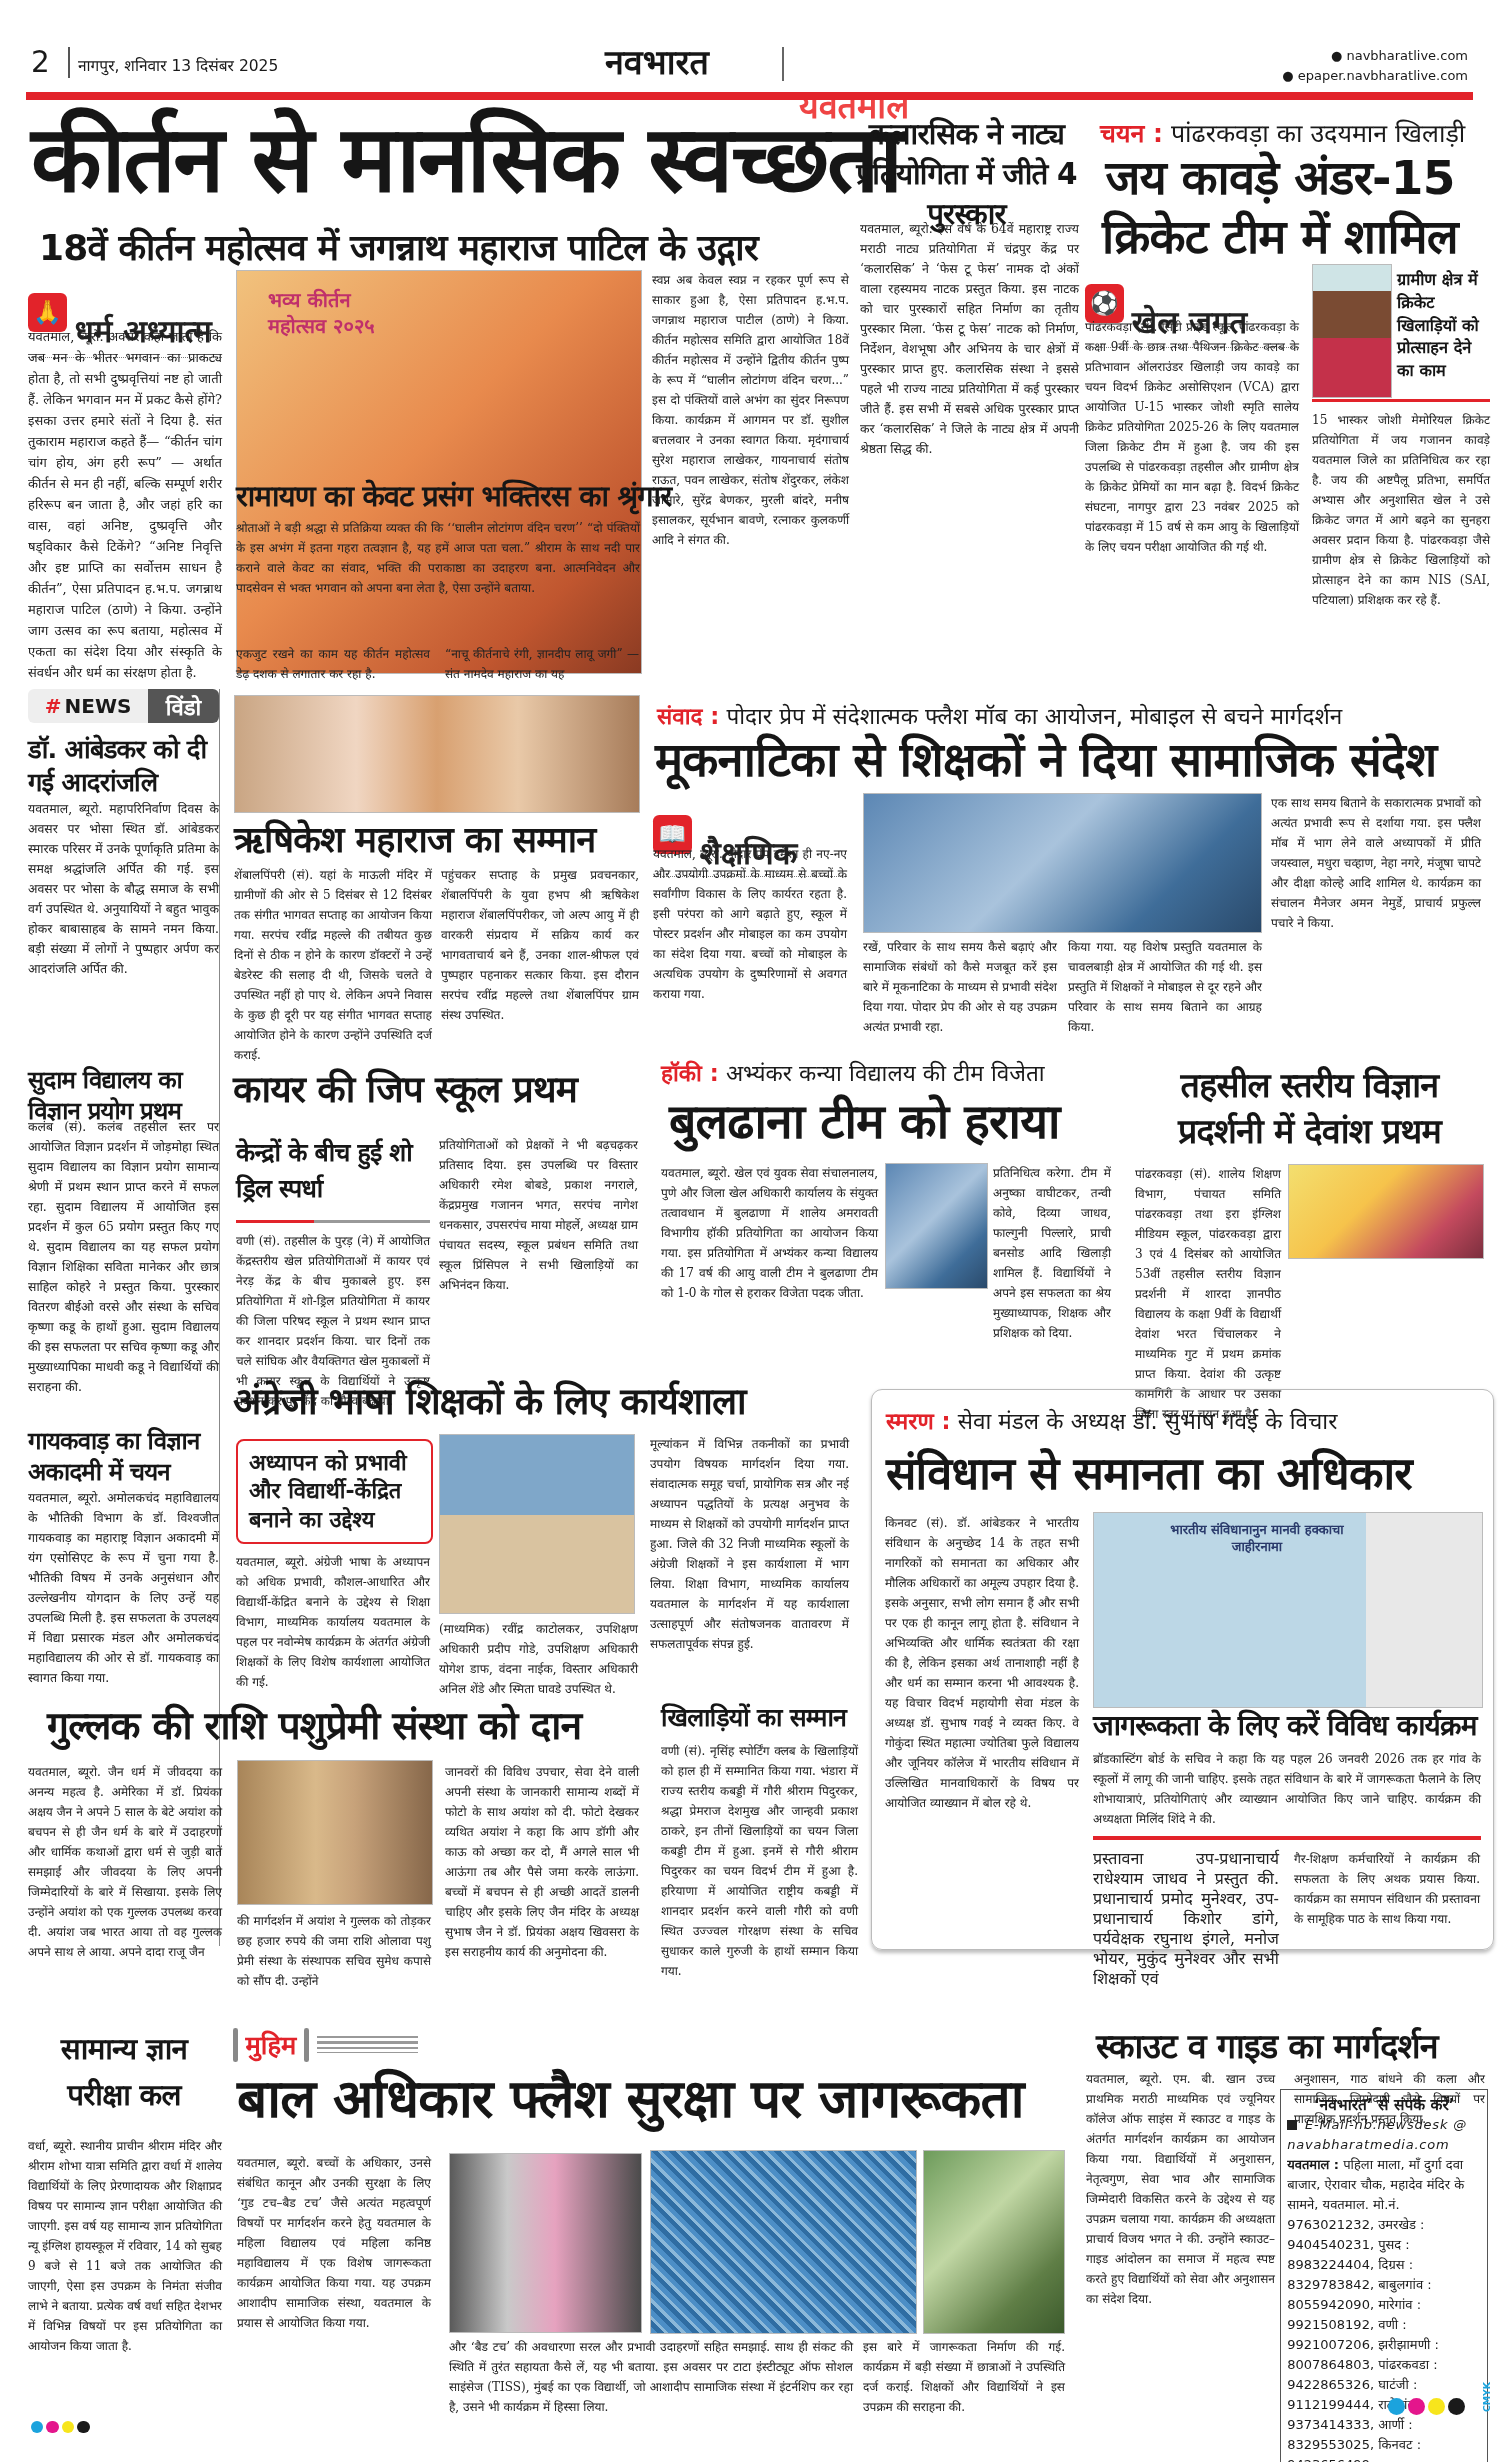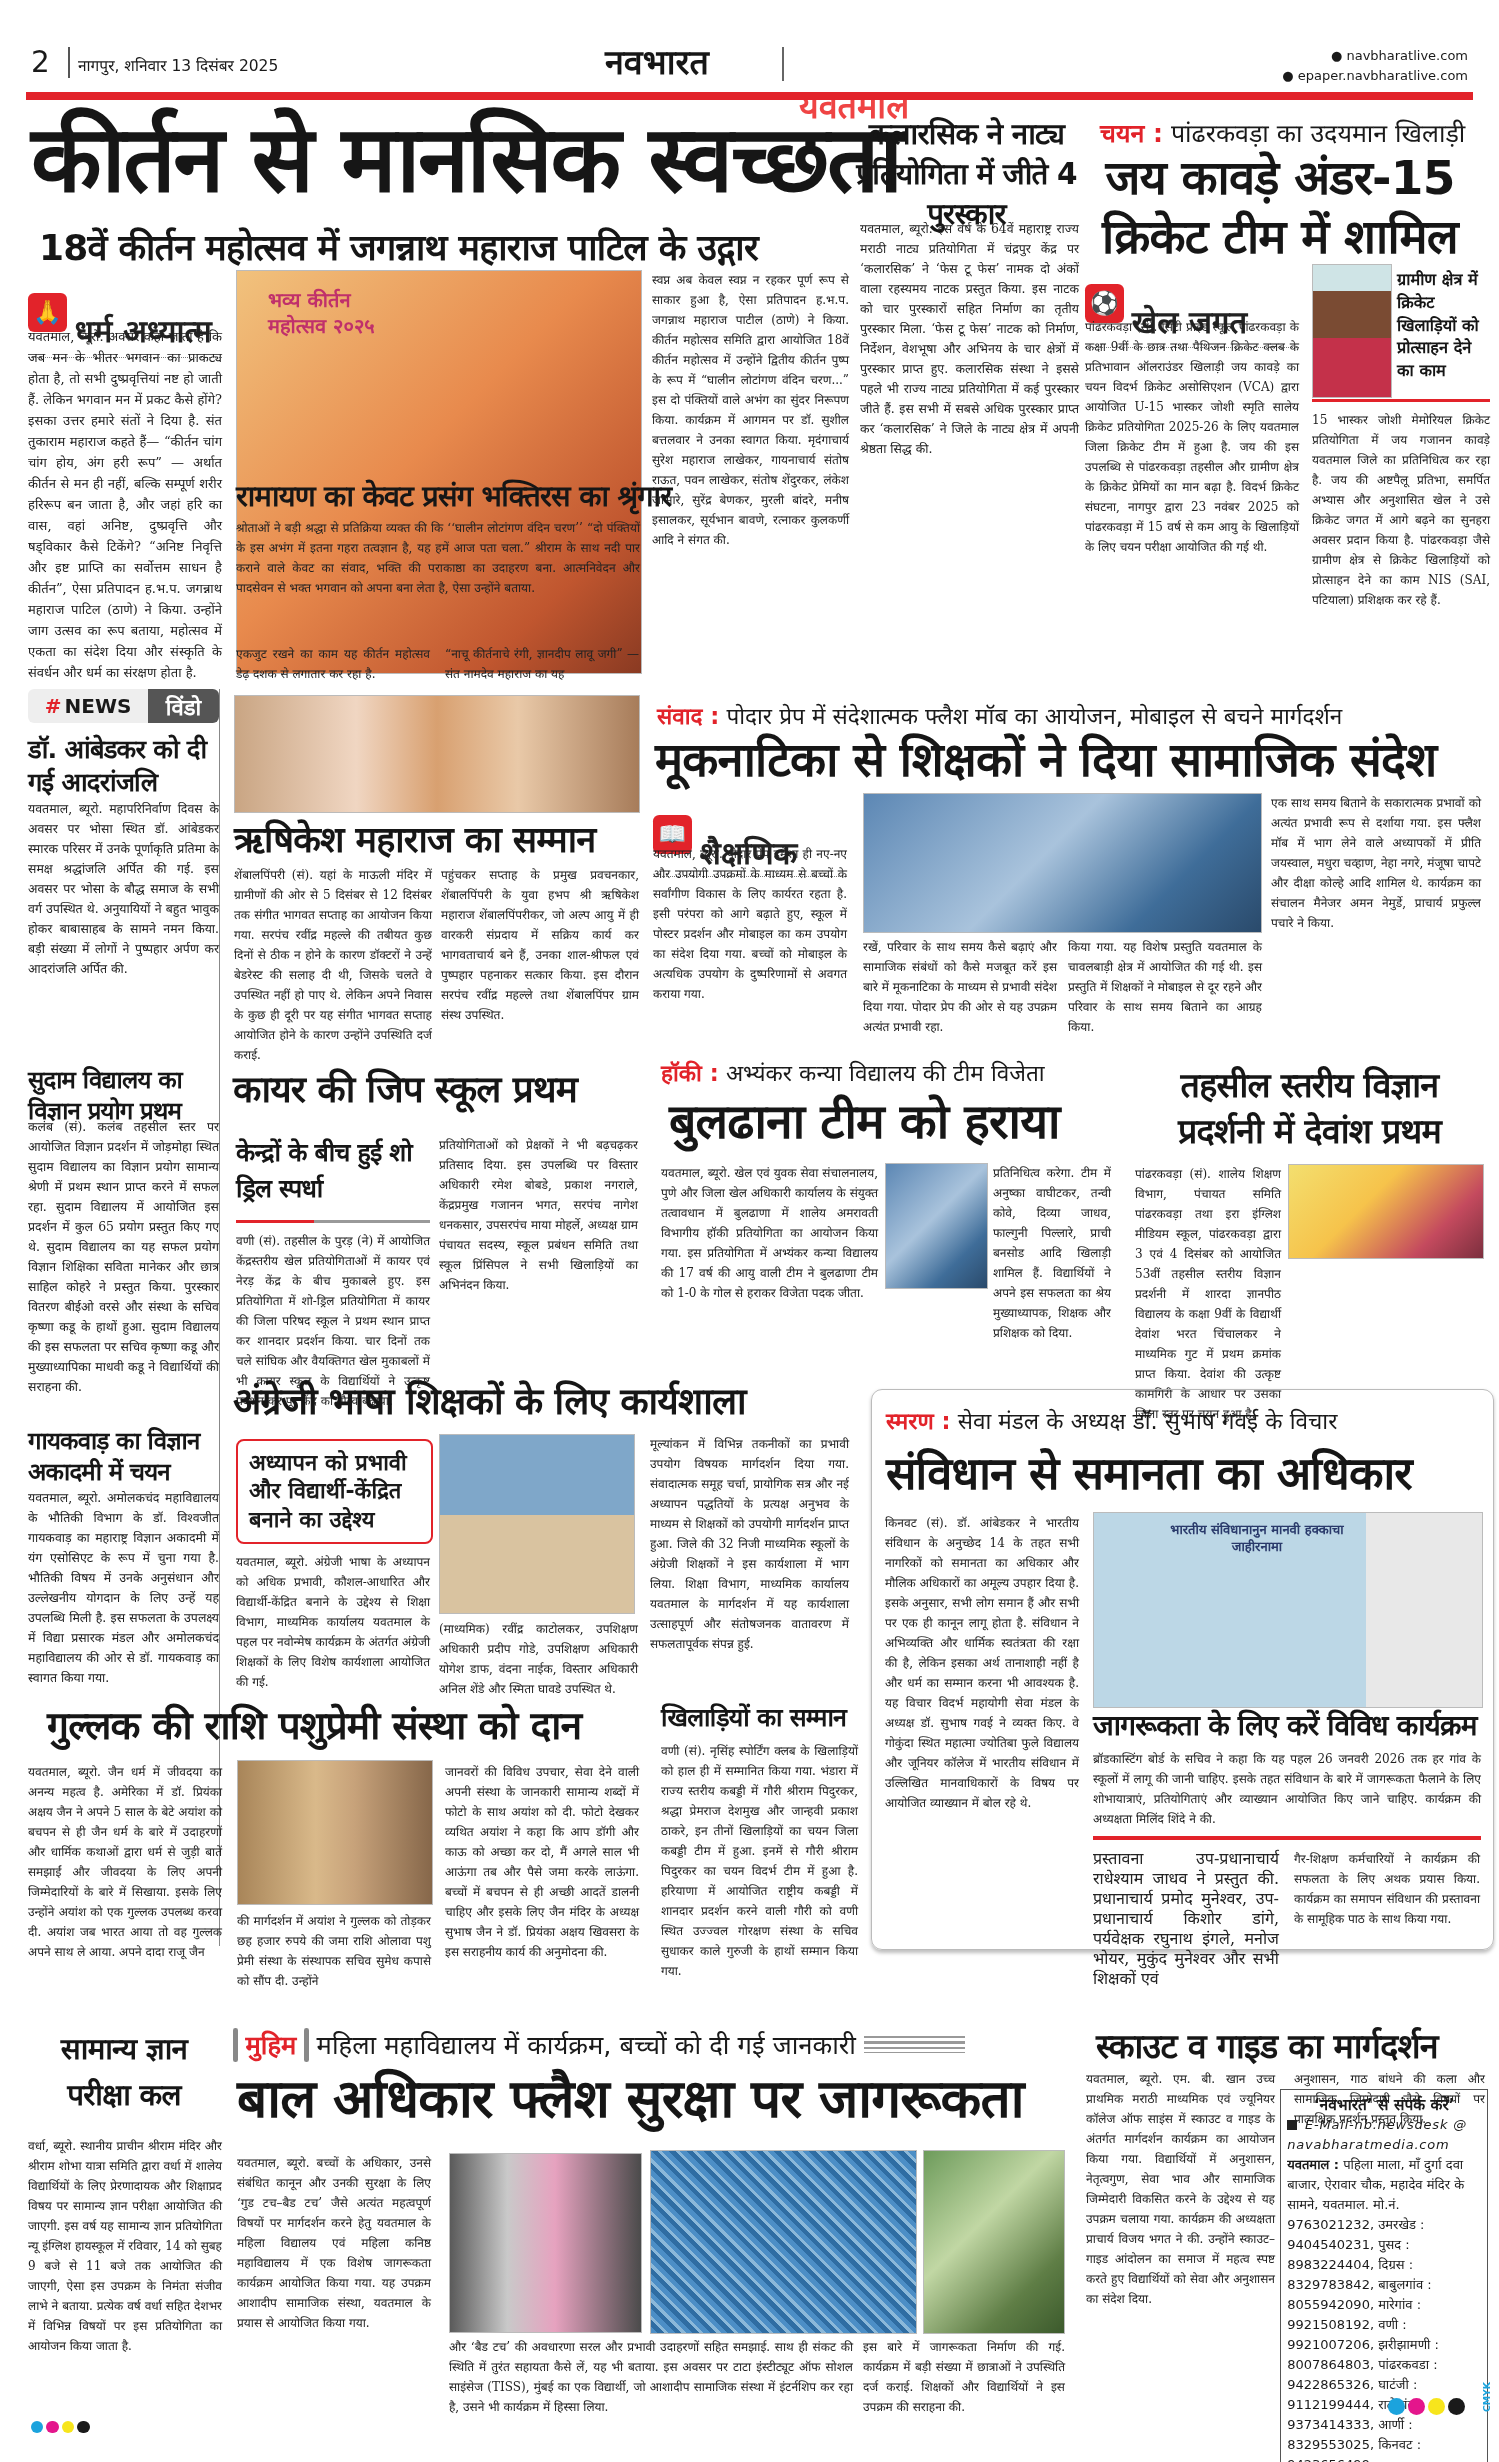--- a/index.html
+++ b/index.html
@@ -170,21 +170,20 @@
 <div class="abs hl" style="left:661px;top:1704px;font-size:25px;">खिलाड़ियों का सम्मान</div>
 <div class="abs body-txt" style="left:661px;top:1741px;width:197px;font-size:12px;line-height:20px;">वणी (सं). नृसिंह स्पोर्टिंग क्लब के खिलाड़ियों को हाल ही में सम्मानित किया गया. भंडारा में राज्य स्तरीय कबड्डी में गौरी श्रीराम पिदुरकर, श्रद्धा प्रेमराज देशमुख और जान्हवी प्रकाश ठाकरे, इन तीनों खिलाड़ियों का चयन जिला कबड्डी टीम में हुआ. इनमें से गौरी श्रीराम पिदुरकर का चयन विदर्भ टीम में हुआ है. हरियाणा में आयोजित राष्ट्रीय कबड्डी में शानदार प्रदर्शन करने वाली गौरी को वणी स्थित उज्ज्वल गोरक्षण संस्था के सचिव सुधाकर काले गुरुजी के हाथों सम्मान किया गया.</div>
 
 <div class="abs hl" style="left:31px;top:2027px;width:186px;font-size:29.5px;text-align:center;line-height:1.55;">सामान्य ज्ञान परीक्षा कल</div>
 <div class="abs body-txt" style="left:28px;top:2136px;width:194px;font-size:12px;line-height:20px;">वर्धा, ब्यूरो. स्थानीय प्राचीन श्रीराम मंदिर और श्रीराम शोभा यात्रा समिति द्वारा वर्धा में शालेय विद्यार्थियों के लिए प्रेरणादायक और शिक्षाप्रद विषय पर सामान्य ज्ञान परीक्षा आयोजित की जाएगी. इस वर्ष यह सामान्य ज्ञान प्रतियोगिता न्यू इंग्लिश हायस्कूल में रविवार, 14 को सुबह 9 बजे से 11 बजे तक आयोजित की जाएगी, ऐसा इस उपक्रम के निमंता संजीव लाभे ने बताया. प्रत्येक वर्ष वर्धा सहित देशभर में विभिन्न विषयों पर इस प्रतियोगिता का आयोजन किया जाता है.</div>
 
 <div class="abs" style="left:233px;top:2027px;display:flex;align-items:center;gap:7.8px;font-size:25.6px;">
   <span style="width:4.7px;height:34px;background:#888;border-radius:2.3px;display:inline-block;"></span>
   <span class="kicker">मुहिम</span>
   <span style="width:4.7px;height:34px;background:#888;border-radius:2.3px;display:inline-block;"></span>
-  <span>महिला महाविद्यालय में कार्यक्रम, बच्चों को दी गई जानकारी</span>
   <span style="display:inline-block;width:101px;height:17px;background:repeating-linear-gradient(180deg,#999 0 2.3px,transparent 2.3px 5.4px);"></span>
 </div>
 <div class="abs hl" style="left:237px;top:2069px;font-size:53px;">बाल अधिकार फ्लैश सुरक्षा पर जागरूकता</div>
 <div class="abs body-txt" style="left:237px;top:2153px;width:194px;font-size:12px;line-height:20px;">यवतमाल, ब्यूरो. बच्चों के अधिकार, उनसे संबंधित कानून और उनकी सुरक्षा के लिए ‘गुड टच–बैड टच’ जैसे अत्यंत महत्वपूर्ण विषयों पर मार्गदर्शन करने हेतु यवतमाल के महिला विद्यालय एवं महिला कनिष्ठ महाविद्यालय में एक विशेष जागरूकता कार्यक्रम आयोजित किया गया. यह उपक्रम आशादीप सामाजिक संस्था, यवतमाल के प्रयास से आयोजित किया गया.</div>
 <div class="abs photo" style="left:449px;top:2153px;width:191px;height:178px;background:linear-gradient(90deg,#5a5a5a,#c9c9c9 30%,#e6a2bf 55%,#4b4b4b);"></div>
 <div class="abs photo crowd" style="left:650px;top:2150px;width:265px;height:182px;"></div>
 <div class="abs photo green" style="left:923px;top:2150px;width:140px;height:182px;"></div>
 <div class="abs body-txt" style="left:449px;top:2337px;width:404px;font-size:12px;line-height:20px;">और ‘बैड टच’ की अवधारणा सरल और प्रभावी उदाहरणों सहित समझाई. साथ ही संकट की स्थिति में तुरंत सहायता कैसे लें, यह भी बताया. इस अवसर पर टाटा इंस्टीट्यूट ऑफ सोशल साइंसेज (TISS), मुंबई का एक विद्यार्थी, जो आशादीप सामाजिक संस्था में इंटर्नशिप कर रहा है, उसने भी कार्यक्रम में हिस्सा लिया.</div>
 <div class="abs body-txt" style="left:863px;top:2337px;width:202px;font-size:12px;line-height:20px;">इस बारे में जागरूकता निर्माण की गई. कार्यक्रम में बड़ी संख्या में छात्राओं ने उपस्थिति दर्ज कराई. शिक्षकों और विद्यार्थियों ने इस उपक्रम की सराहना की.</div>
 

